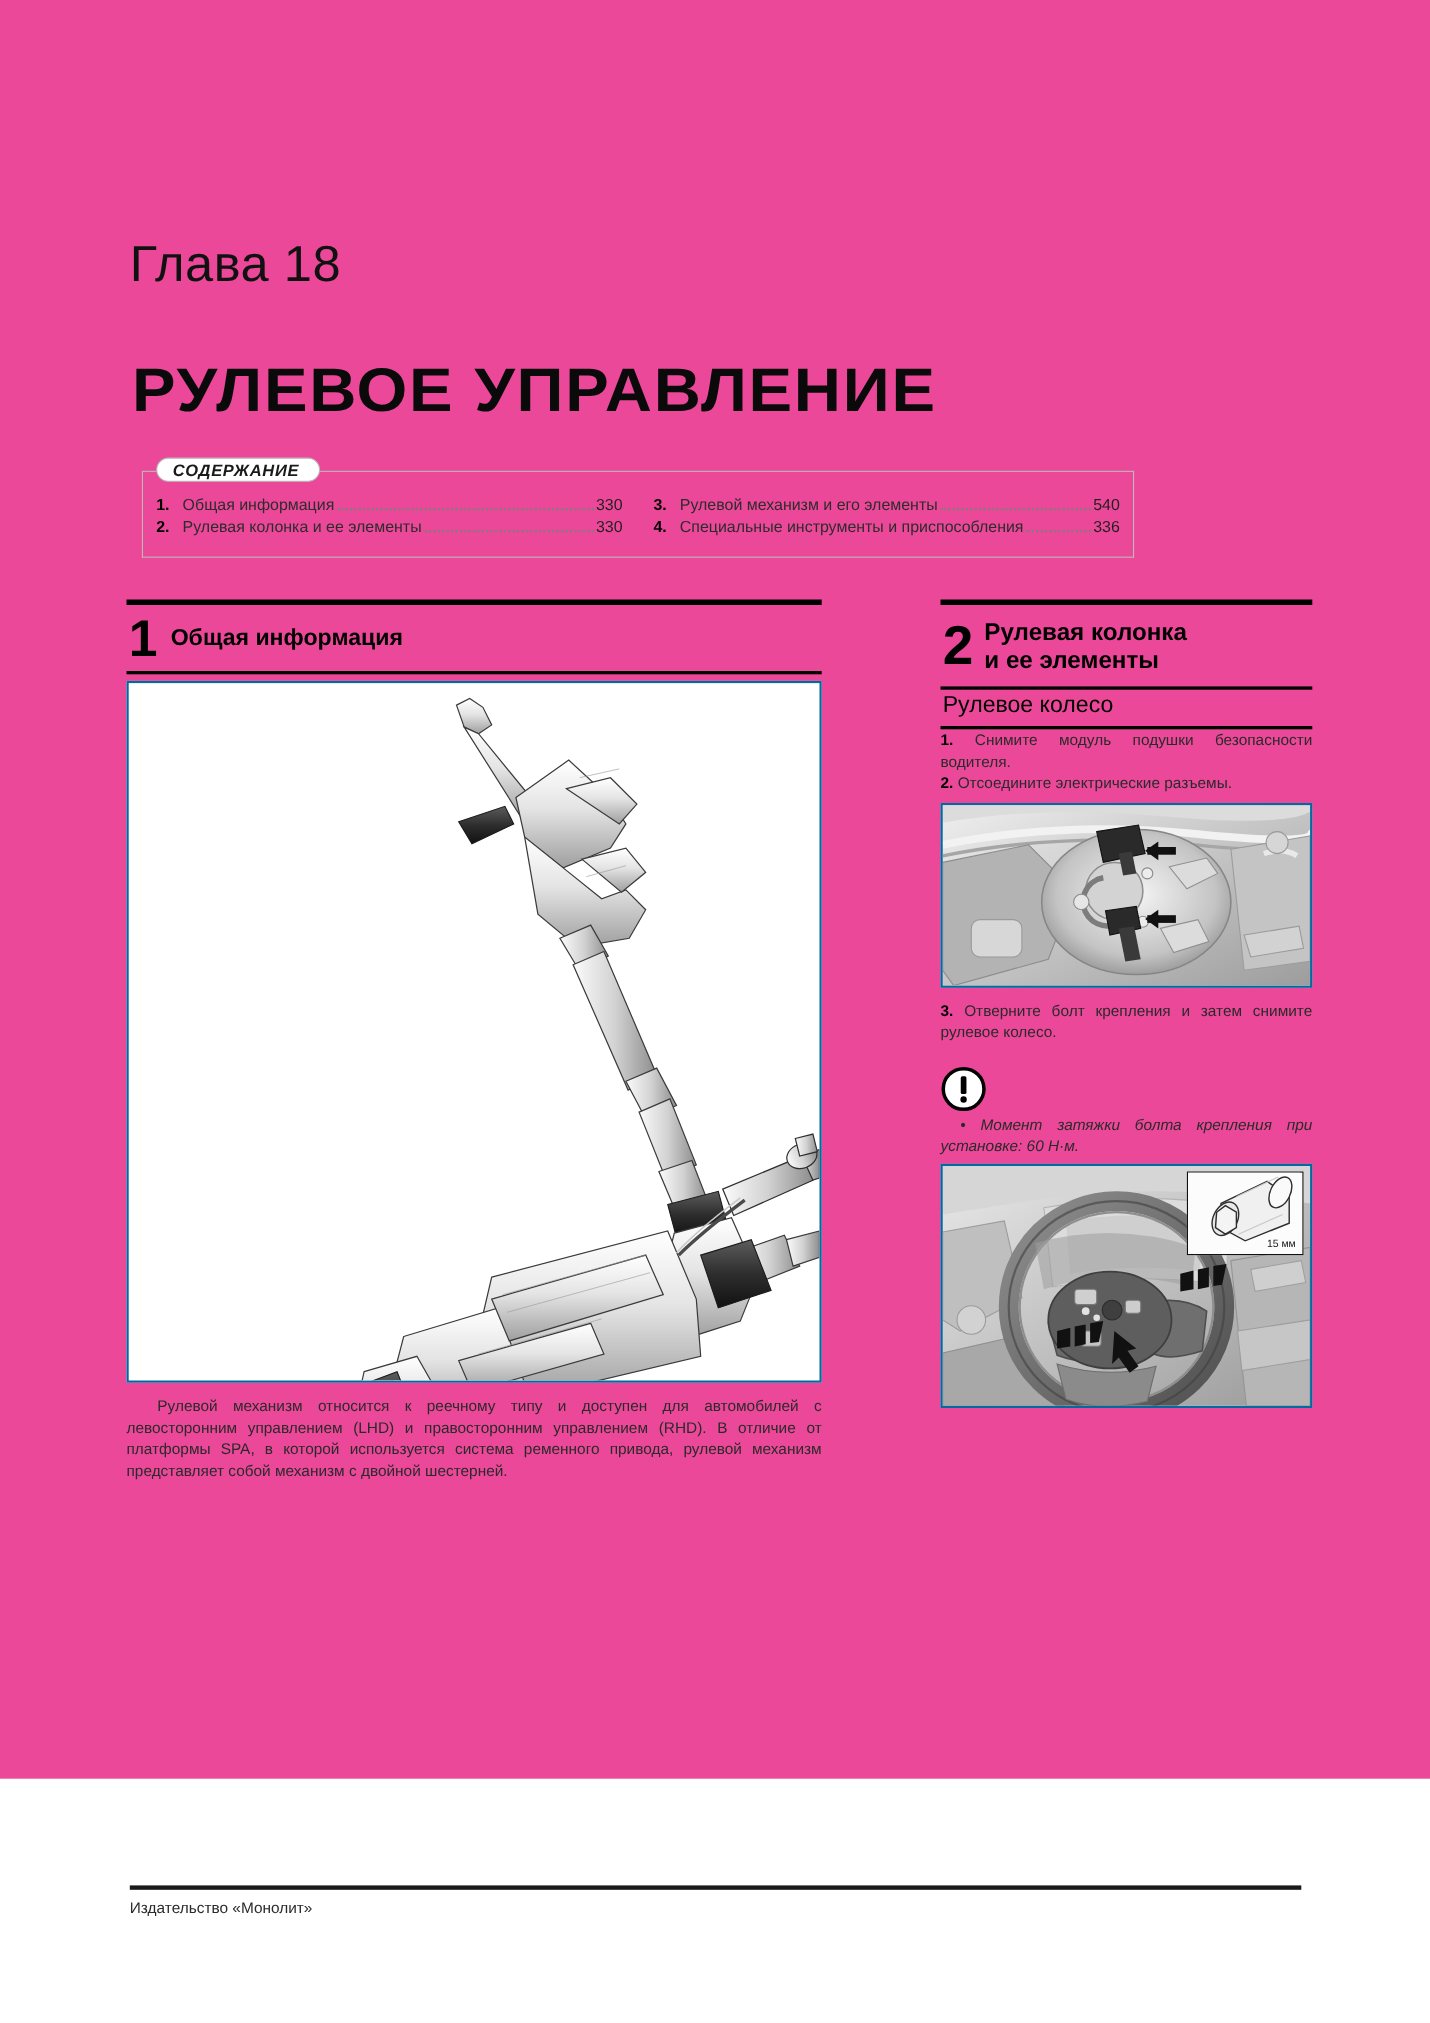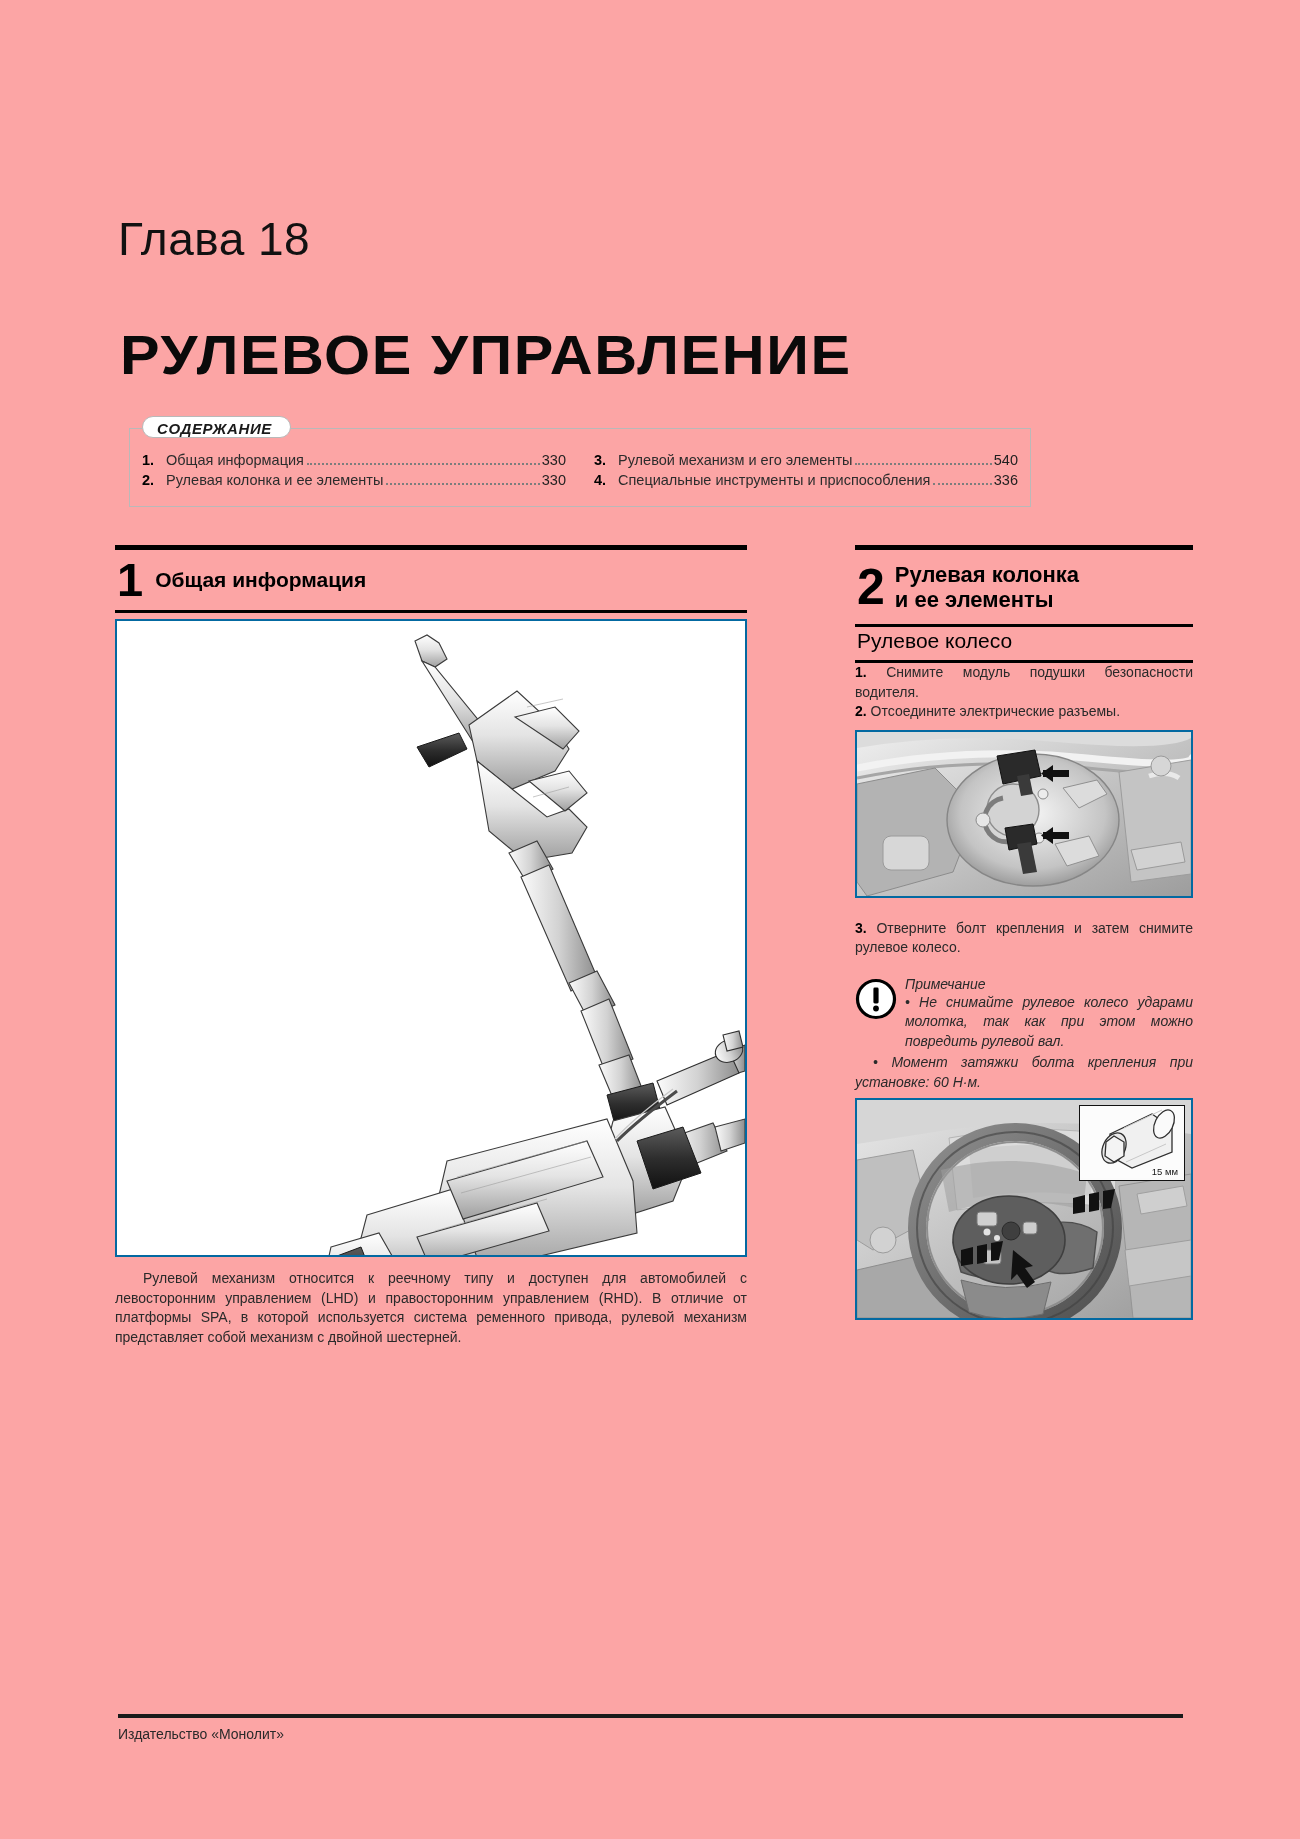--- a/index.html
+++ b/index.html
@@ -12,22 +12,22 @@
     height: 1839px;
     font-family: "Liberation Sans", sans-serif;
     color: #000;
     position: relative;
     overflow: hidden;
   }
   .page {
     position: absolute;
     left: 0; top: 0;
     width: 1300px;
-    height: 1839px;
-    background: #fca5a5;
+    height: 1617px;
+    background: #ec4899;
   }
 
   
   .chapter-label {
     position: absolute;
     left: 118px;
     top: 212px;
     font-size: 46px;
     font-weight: 400;
     letter-spacing: 0.5px;
@@ -528,36 +528,32 @@
           <path d="M184 103.5 L196 95 L196 112 Z" fill="#111"></path>
         </g>
 
         <path d="M262 40 L334 28 L334 142 L274 150 Z" fill="#c4c4c4" stroke="#9c9c9c"></path>
         <path d="M292 44 Q 310 38 322 46" fill="none" stroke="#e9e9e9" stroke-width="5"></path>
         <circle cx="304" cy="34" r="10" fill="#d6d6d6" stroke="#9a9a9a"></circle>
         <path d="M274 118 L324 110 L328 130 L280 138 Z" fill="#d2d2d2" stroke="#9a9a9a"></path>
       </svg>
     </div>
 
-    <div class="body-text" style="padding-top:1px;margin-top:20px;">
+    <div class="body-text" style="padding-top:12px;">
       <span class="st">3.</span>
       <span>Отверните болт крепления и затем снимите рулевое колесо.</span>
     </div>
 
     <div class="note-block">
       <div class="note-icon">
         <svg viewBox="0 0 42 42" width="42" height="42">
           <circle cx="21" cy="21" r="18.5" fill="#fff" stroke="#000" stroke-width="3.2"></circle>
           <rect x="18.4" y="9.5" width="5.2" height="16" rx="1.4" fill="#000"></rect>
           <circle cx="21" cy="30.5" r="2.9" fill="#000"></circle>
         </svg>
-      </div>
-      <div class="note-body">
-        <div class="note-title">Примечание</div>
-        <div class="note-li">• Не снимайте рулевое колесо ударами молотка, так как при этом можно повредить рулевой вал.</div>
       </div>
     </div>
     <div class="note-li" style="padding-top:2px;text-indent:18px;">• Момент затяжки болта крепления при установке: 60 Н·м.</div>
 
     <div class="figframe fig-photo2">
       <svg viewBox="0 0 334 218" width="334" height="218">
         <defs>
           <linearGradient id="ph2bg" x1="0" y1="0" x2="1" y2="1">
             <stop offset="0%" stop-color="#e9e9e9"></stop>
             <stop offset="50%" stop-color="#c2c2c2"></stop>

